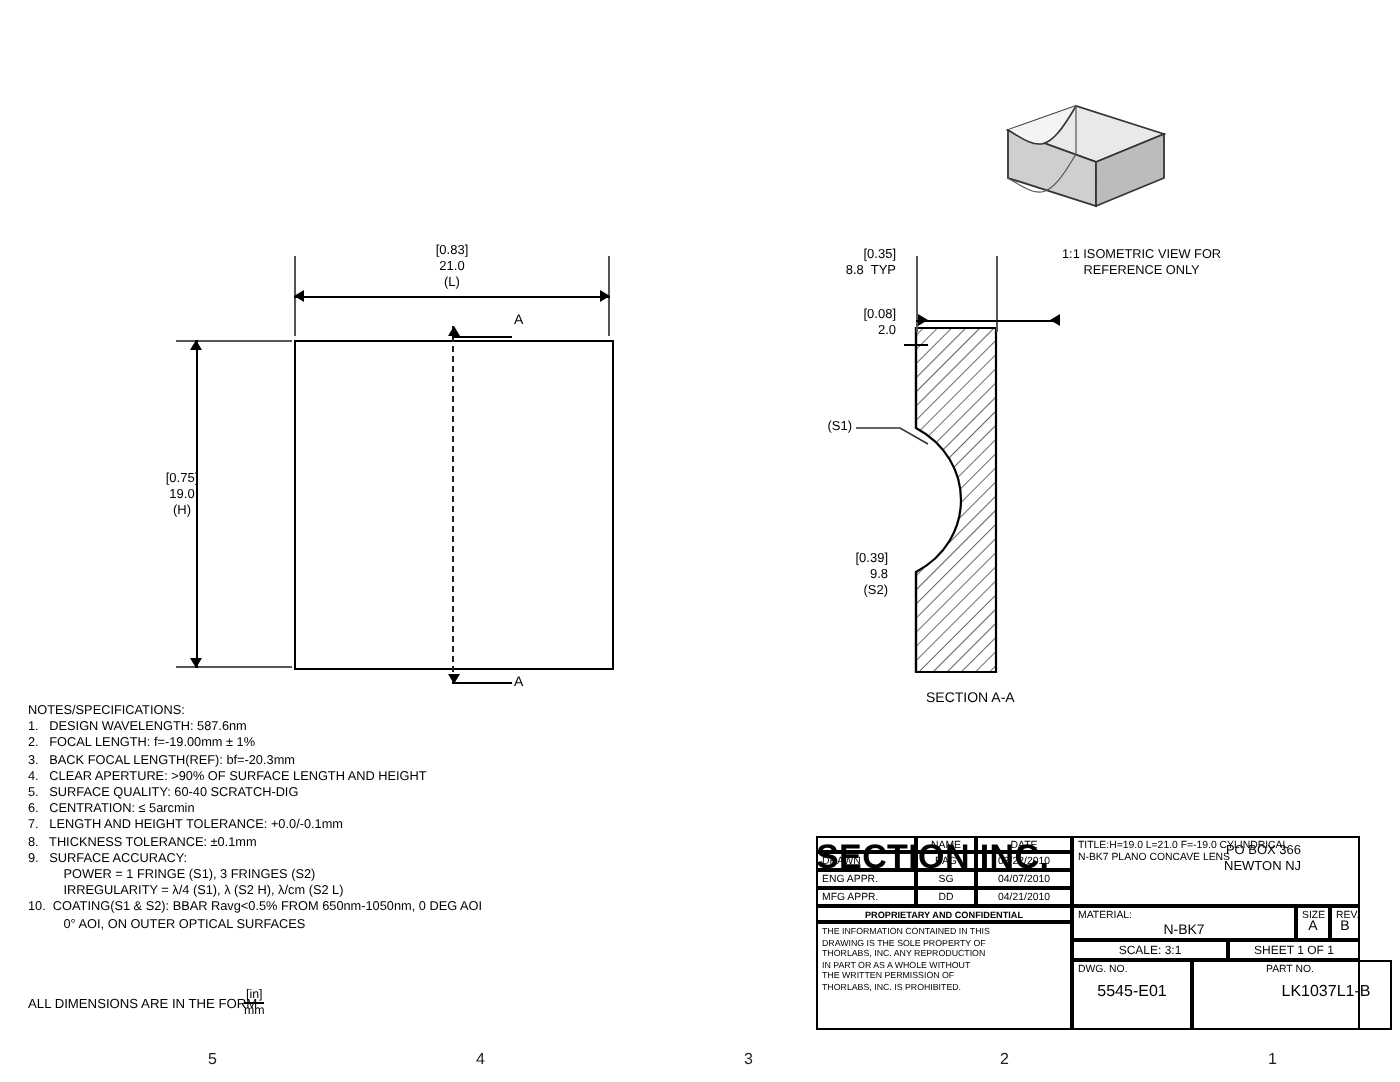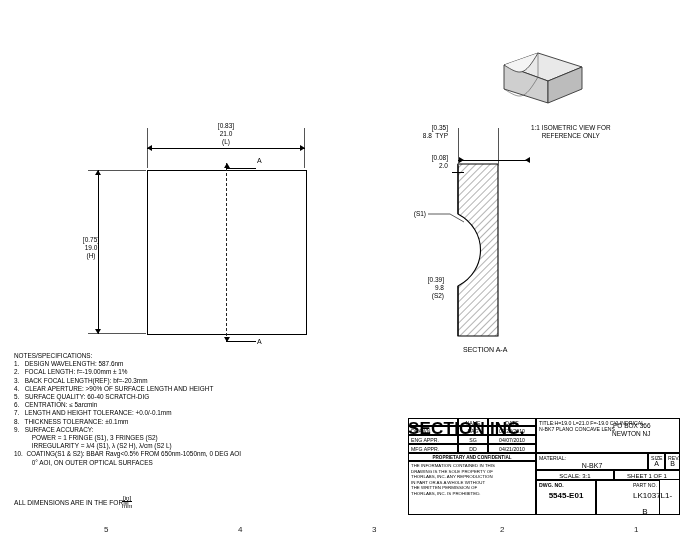--- a/index.html
+++ b/index.html
@@ -212,25 +212,25 @@
       <div style="font-size:7px;">A</div>
     </div>
     <div class="cell" style="left:257px;top:35px;width:15px;height:17px;text-align:center;">
       <div>REV.</div>
       <div style="font-size:7px;">B</div>
     </div>
 
     <div class="cell" style="left:128px;top:52px;width:78px;height:10px;text-align:center;font-size:6px;line-height:8px;">SCALE: 3:1</div>
     <div class="cell" style="left:206px;top:52px;width:66px;height:10px;text-align:center;font-size:6px;line-height:8px;">SHEET 1 OF 1</div>
 
-    <div class="cell" style="left:128px;top:62px;width:60px;height:35px;font-weight:bold;">
+    <div class="cell" style="left:128px;top:62px;width:60px;height:35px;">
       <div>DWG. NO.</div>
       <div style="text-align:center;font-size:8px;line-height:16px;">5545-E01</div>
     </div>
-    <div class="cell" style="left:188px;top:62px;width:64px;height:35px;padding-left:36px;">
+    <div class="cell" style="left:188px;top:62px;width:100px;height:35px;padding-left:36px;">
       <div>PART NO.</div>
       <div style="text-align:center;font-size:8px;line-height:16px;">LK1037L1-B</div>
     </div>
 
     <div class="cell" style="left:0;top:35px;width:128px;height:8px;text-align:center;font-weight:bold;font-size:4.6px;line-height:6px;">PROPRIETARY AND CONFIDENTIAL</div>
     <div class="cell" style="left:0;top:43px;width:128px;height:54px;font-size:4.4px;line-height:5.6px;"><span id="prop-body" style="white-space: pre-line;">THE INFORMATION CONTAINED IN THIS
 DRAWING IS THE SOLE PROPERTY OF
 THORLABS, INC. ANY REPRODUCTION
 IN PART OR AS A WHOLE WITHOUT
 THE WRITTEN PERMISSION OF

